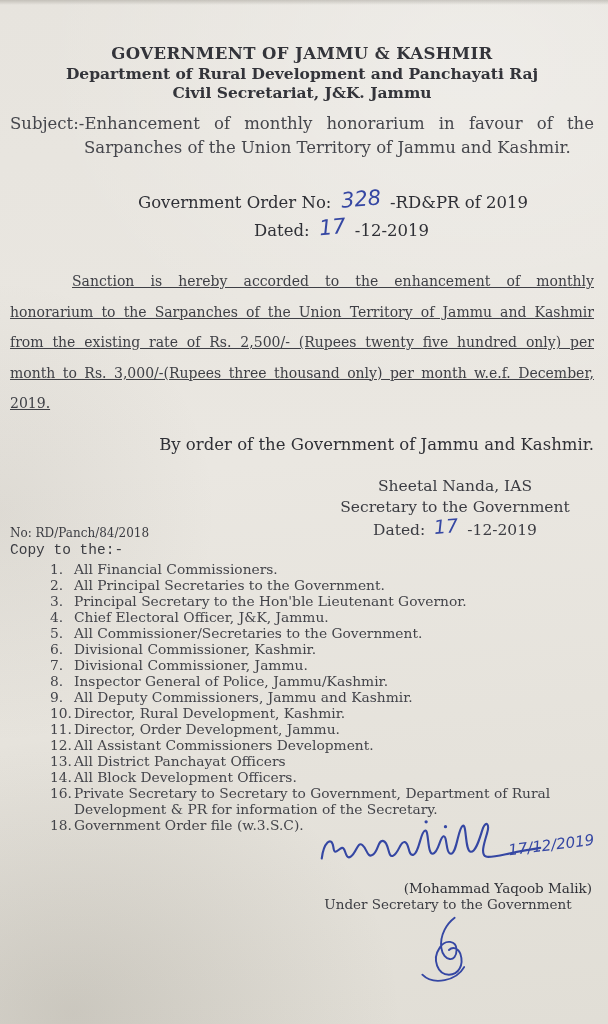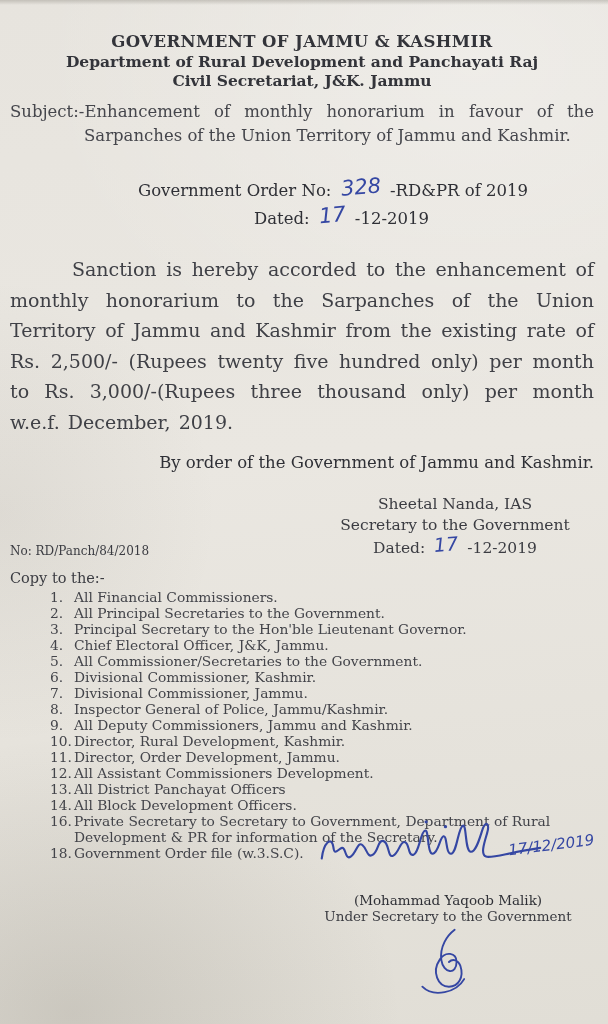--- a/index.html
+++ b/index.html
@@ -14,21 +14,21 @@
       radial-gradient(120% 55% at 78% 6%, rgba(255,255,255,.30), transparent 60%),
       radial-gradient(90% 45% at 12% 99%, rgba(80,74,60,.16), transparent 60%),
       radial-gradient(55% 35% at 0% 50%, rgba(80,74,60,.08), transparent 65%),
       linear-gradient(175deg,#e7e4de 0%,#eae7e1 45%,#e1ded6 100%);
   }
   .page::before{
     content:"";position:absolute;left:0;top:0;right:0;height:5px;
     background:linear-gradient(rgba(70,65,52,.22),transparent);
     pointer-events:none;
   }
-  .content{position:relative;padding:32px 14px 0 10px;}
+  .content{position:relative;padding:44px 14px 0 10px;}
   .b{font-weight:normal;}
   
   .letterhead{text-align:center;color:#33343a;}
   .h1{font-weight:bold;font-size:16.5px;line-height:20px;letter-spacing:.4px;}
   .h2{font-weight:bold;font-size:15.5px;line-height:19px;}
   
   .subject{margin-top:10px;font-size:16.5px;line-height:24px;color:#45464c;}
   .subj-l1{text-align:justify;text-align-last:justify;}
   .subj-l2{padding-left:74px;}
   
@@ -37,41 +37,41 @@
   .order-l2{padding-left:244px;}
   .hand{
     display:inline-block;color:#3а4;
     color:#3547a3;font-family:"DejaVu Sans",sans-serif;font-style:italic;
     font-size:21px;transform:rotate(-5deg);position:relative;top:-2px;
     padding:0 4px;font-weight:normal;
   }
   .hand-sm{font-size:19px;}
   
   .body-par{
-    margin:22px 0 0 0;font-size:19px;line-height:30.5px;
-    text-align:justify;text-indent:62px;word-spacing:2px;color:#3f4046;
+    margin:22px 0 0 0;font-size:14px;line-height:30.5px;
+    text-align:justify;text-indent:62px;word-spacing:2px;color:#3f4046;text-decoration:underline;
   }
   
   .by-order{margin-top:16px;text-align:right;font-size:16.5px;color:#2f3036;}
   
   .sig-row{margin-top:22px;display:flex;justify-content:space-between;align-items:flex-end;}
   .ref-no{font-size:12px;color:#3b3c42;padding-bottom:1px;text-align:right;}
   .sd-block{width:250px;margin-right:14px;text-align:center;font-size:15.5px;line-height:21px;color:#3b3c42;}
   
-  .copy-label{font-size:14.5px;margin-top:11px;color:#3b3c42;}
+  .copy-label{font-size:14.5px;margin-top:1px;color:#3b3c42;font-family:Liberation Mono, monospace;}
   .copy-list{list-style:none;margin:3px 0 0 0;padding:0 0 0 40px;font-size:13.8px;line-height:16px;color:#43444a;}
   .copy-item{display:flex;}
   .copy-item .num{flex:0 0 24px;}
   .copy-item .txt{flex:1;}
   
   .footer-sig{position:absolute;right:16px;top:816px;width:288px;text-align:center;}
   .scrawl-wrap{position:relative;height:62px;}
   .scrawl-wrap svg{position:absolute;left:8px;top:0;}
   .hand-date{position:absolute;right:-2px;top:20px;font-size:15px;transform:rotate(-7deg);padding:0;}
-  .us-name{font-size:13.5px;color:#2f3036;margin-top:14px;}
+  .us-name{font-size:13.5px;color:#2f3036;margin-top:2px;text-align:right;}
   .us-title{font-size:13.5px;color:#3b3c42;}
   .flourish{margin-top:0px;}
 </style>
 </head>
 <body>
 
 <div class="page">
   <div class="content">
 
     <div class="letterhead">

